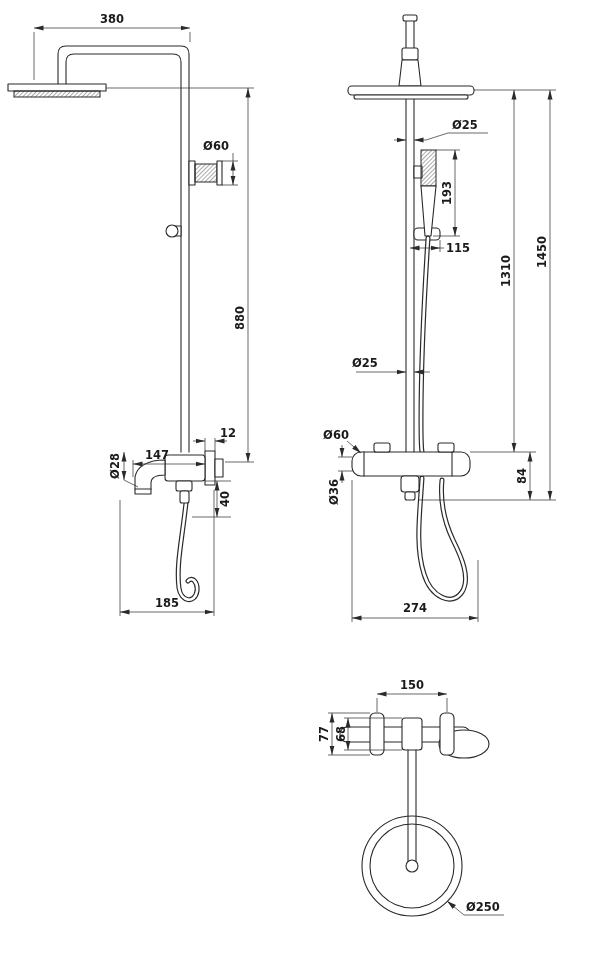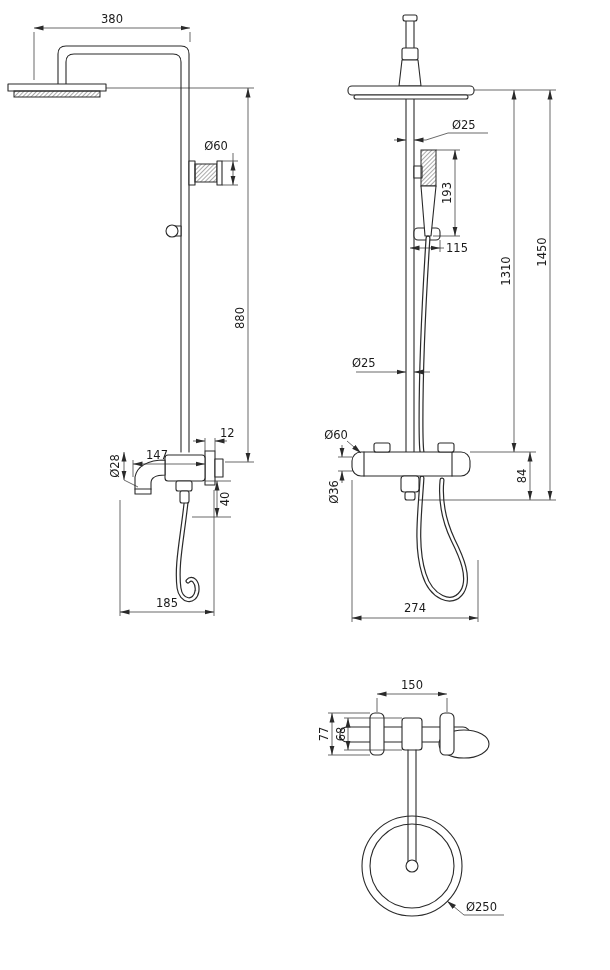--- a/index.html
+++ b/index.html
@@ -1,16 +1,16 @@
 <!DOCTYPE html>
 <html><head>
 <meta charset="utf-8">
 <style>
   html, body { margin: 0; padding: 0; background: #ffffff; }
-  .stage { width: 610px; height: 970px; position: relative; background: #ffffff; }
+  .stage { width: 610px; height: 970px; position: relative; background: #ffffff; font-weight: bold; }
   svg { display: block; }
   .ln   { stroke: #2a2a2a; stroke-width: 1.1; fill: none; stroke-linecap: round; stroke-linejoin: round; }
   .fill { stroke: #2a2a2a; stroke-width: 1.1; fill: #ffffff; stroke-linejoin: round; }
   .hatch-fill { stroke: #2a2a2a; stroke-width: 1; fill: url(#hatch); }
   .dim  { stroke: #2a2a2a; stroke-width: 0.7; fill: none; }
   .hose-o { stroke: #2a2a2a; stroke-width: 5;   fill: none; stroke-linecap: round; }
   .hose-i { stroke: #ffffff; stroke-width: 2.6; fill: none; stroke-linecap: round; }
   text.d { font-family: "DejaVu Sans", sans-serif; font-size: 11.5px; fill: #1a1a1a; }
 </style>
 </head>

